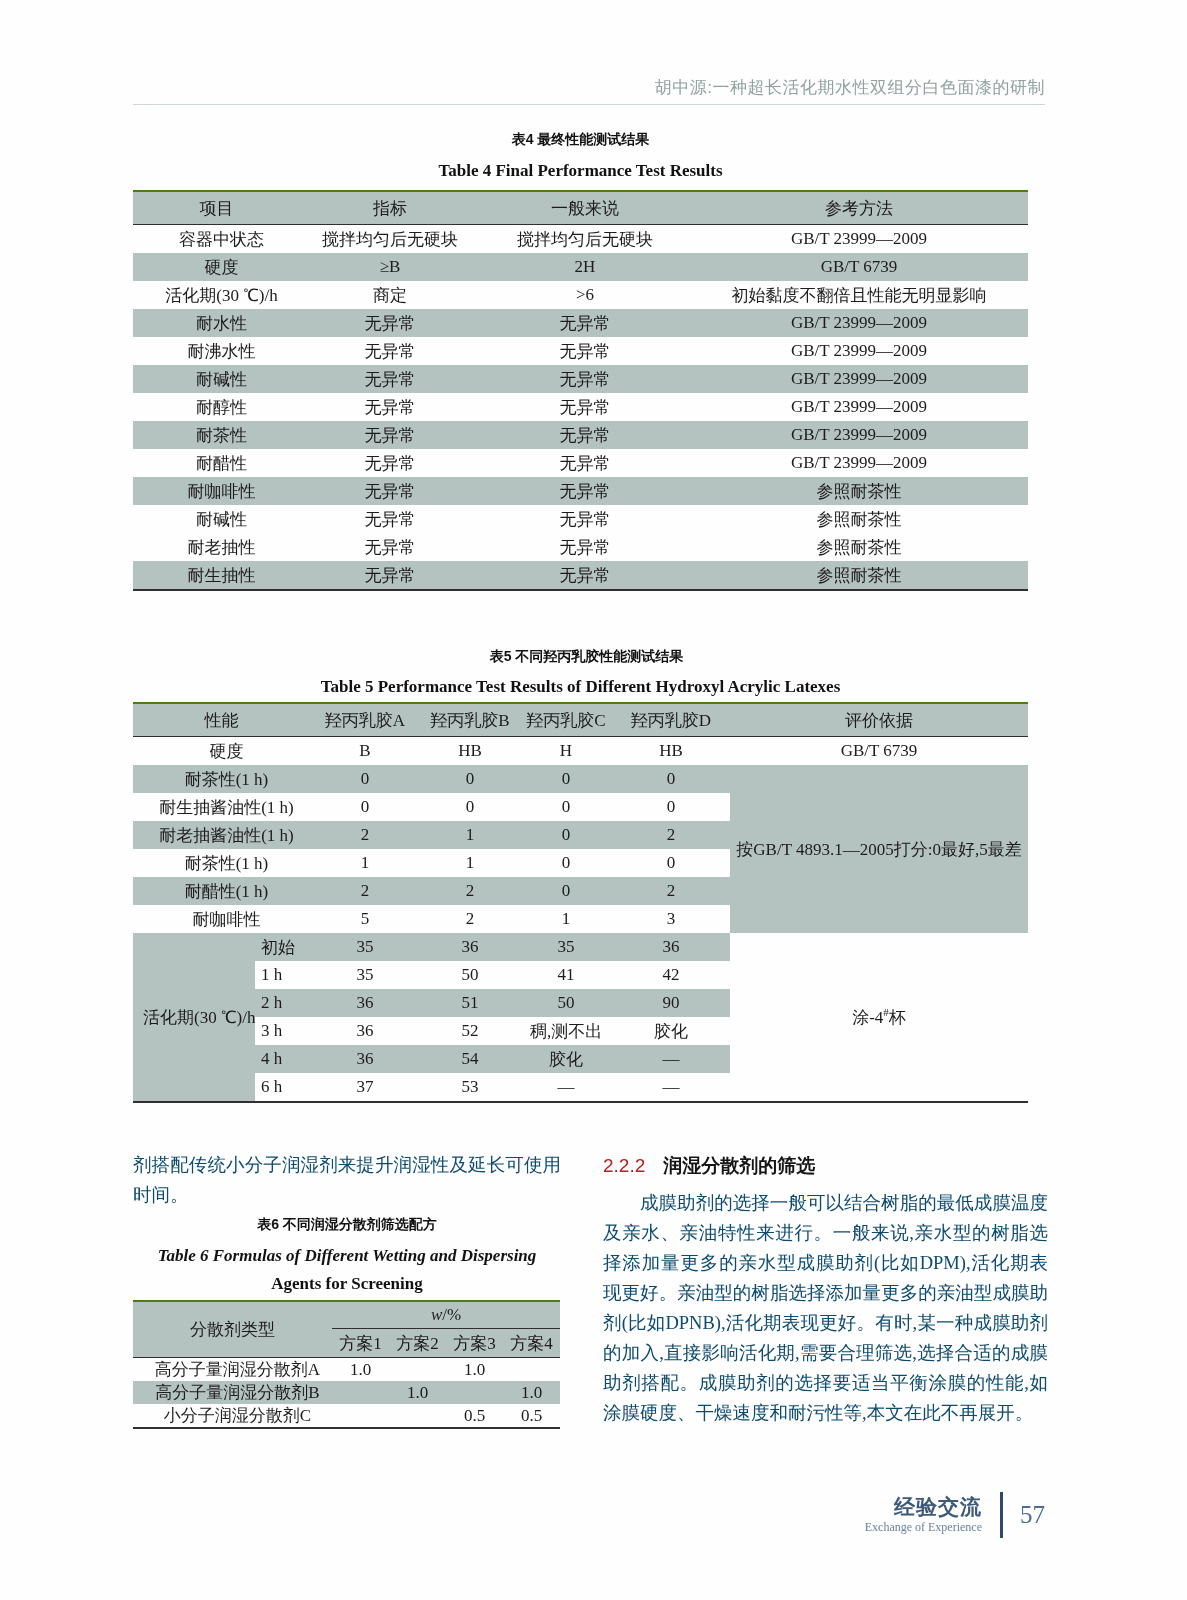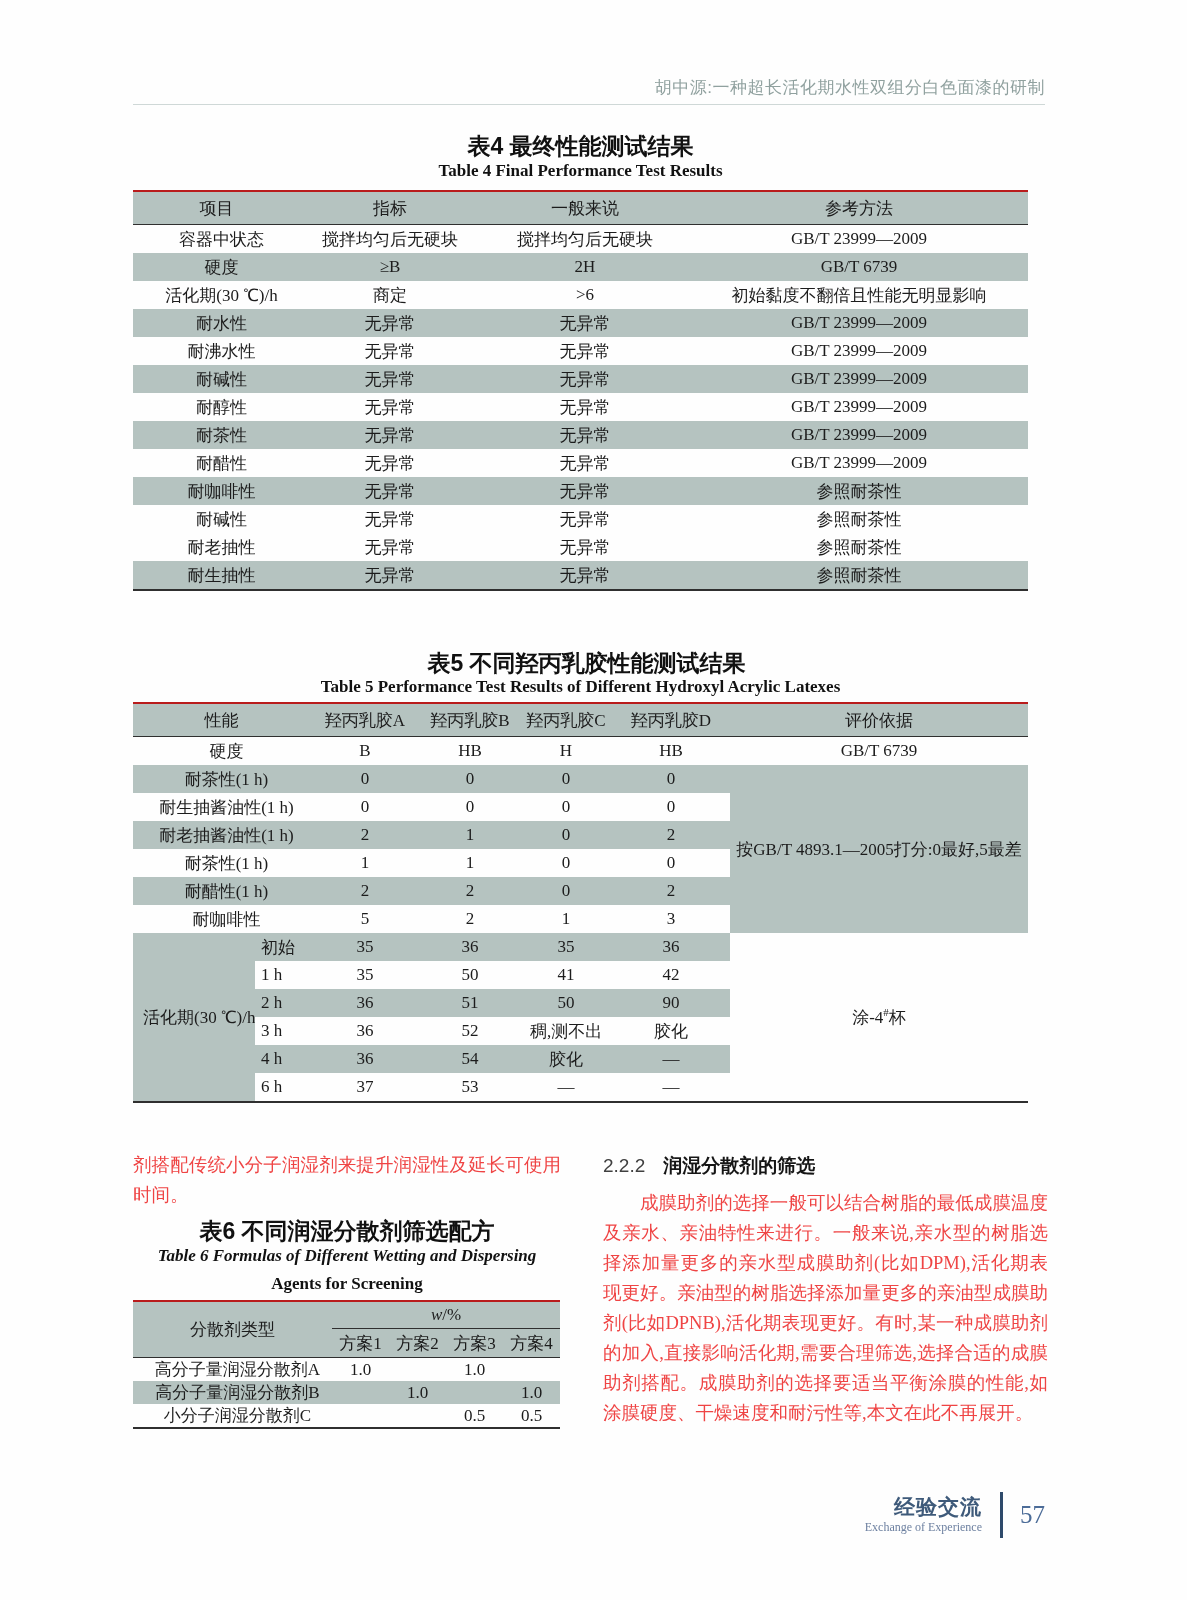--- a/index.html
+++ b/index.html
@@ -11,43 +11,43 @@
   }
   
   .running-head {
     position:absolute; top:76px; left:133px; width:912px;
     text-align:right; font-family:"Liberation Sans", sans-serif;
     font-size:17px; color:#90a19f; letter-spacing:0.5px;
   }
   .head-rule { position:absolute; top:104px; left:133px; width:912px; border-top:1px solid #cfd8d7; }
 
   
-  .tbl-title-zh { font-family:"Liberation Sans", sans-serif; font-weight:bold; font-size:23px; text-align:center; color:#111; }
+  .tbl-title-zh { font-family:"Liberation Sans", sans-serif; font-weight:bold; font-size:14px; text-align:center; color:#111; }
   .tbl-title-en { font-family:"Liberation Serif", serif; font-weight:bold; font-size:17px; text-align:center; color:#111; }
 
   .abs { position:absolute; }
 
   
-  table.tbl { border-collapse:collapse; table-layout:fixed; border-top:2px solid #b91c1c; border-bottom:2px solid #2f2f2f; }
+  table.tbl { border-collapse:collapse; table-layout:fixed; border-top:2px solid #4d7c0f; border-bottom:2px solid #2f2f2f; }
   table.tbl td, table.tbl th {
     font-weight:normal; font-size:17px; text-align:center; vertical-align:middle;
     padding:0; height:28px; white-space:nowrap; overflow:hidden; color:#1c1c1c;
   }
   table.tbl tr.hdr th { height:32px; border-bottom:1px solid #2f2f2f; }
   .t-shade { background:#b5c3c0; }
   .lbl { text-align:left; padding-left:10px !important; }
   .sublbl { text-align:left !important; padding-left:6px !important; }
   .note { font-size:16.5px; }
   sup.hash { font-size:11px; vertical-align:super; }
 
   
-  .body-par { font-size:18.5px; line-height:30px; text-align:justify; color:#ef4444; }
+  .body-par { font-size:18.5px; line-height:30px; text-align:justify; color:#0c4a6e; }
   .indent { text-indent:2em; }
   .sec-head { font-size:19px; white-space:nowrap; }
-  .sec-num { font-family:"Liberation Sans", sans-serif; color:#404040; }
+  .sec-num { font-family:"Liberation Sans", sans-serif; color:#b91c1c; }
   .sec-title { font-family:"Liberation Sans", sans-serif; font-weight:bold; color:#151515; margin-left:18px; }
 
   
   table.t6 td, table.t6 th { height:14px; }
   table.t6 tr.h1 th { height:26px; border-bottom:none; }
   table.t6 tr.h2 th { height:28px; border-bottom:1px solid #2f2f2f; }
   .wline { border-bottom:1px solid #2f2f2f !important; }
   .witalic { font-style:italic; }
 
   

